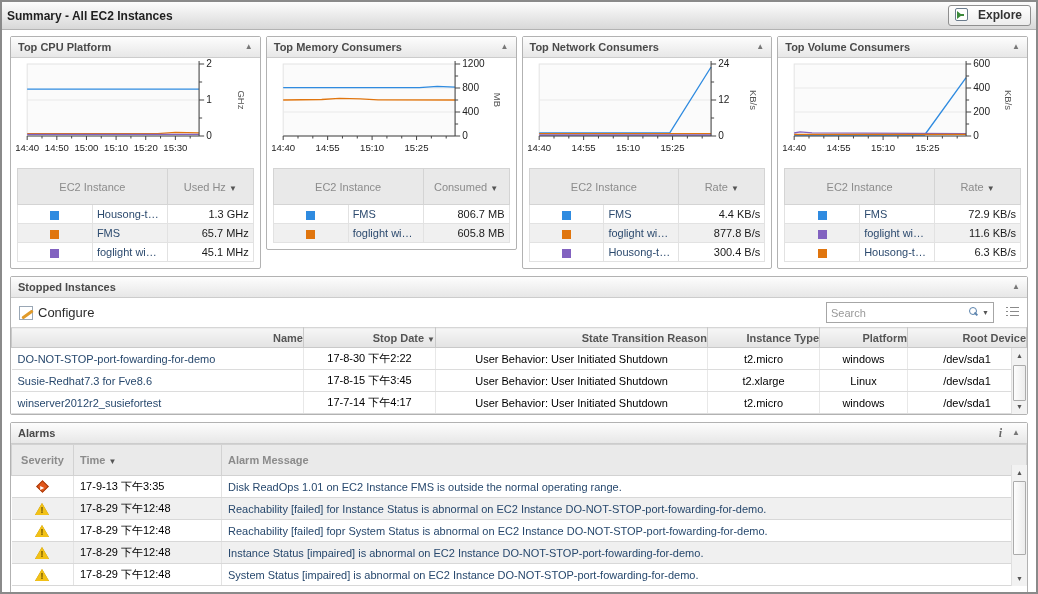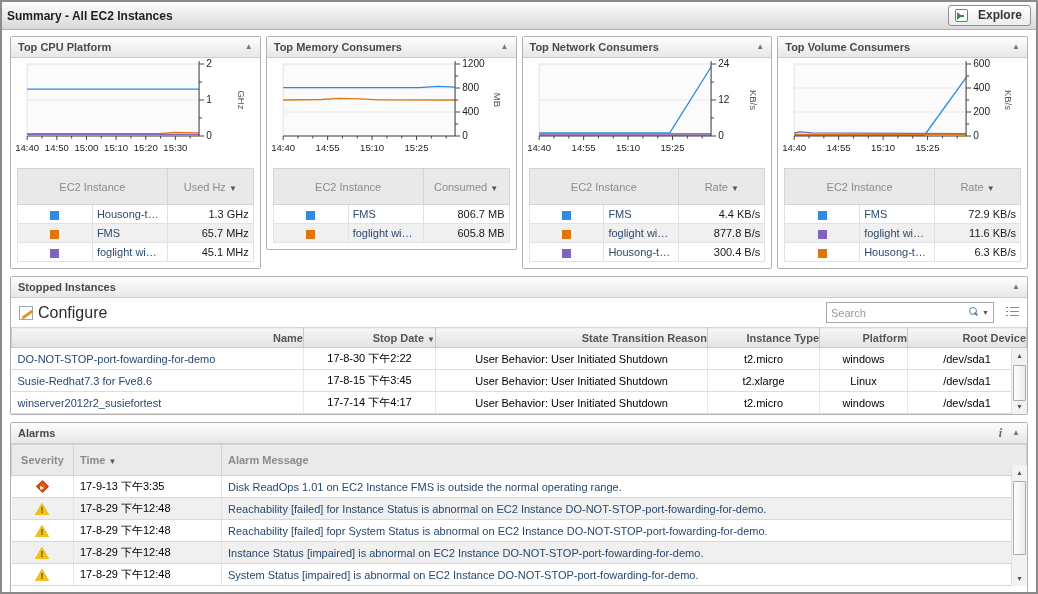--- a/index.html
+++ b/index.html
@@ -5,21 +5,21 @@
   * { box-sizing: border-box; margin: 0; padding: 0; }
   html,body { width: 1038px; height: 594px; }
   body { font-family: "Liberation Sans", sans-serif; font-size: 11px; background: #fff; }
   .app { position: absolute; inset: 0; border: 2px solid #8a8a8a; background: #fff;
          display: flex; flex-direction: column; overflow: hidden; }
 
   
   .titlebar { height: 28px; flex: 0 0 28px; background: linear-gradient(#fdfdfd,#d8d8d8);
               border-bottom: 1px solid #b3b3b3; display: flex; align-items: center; padding: 0 5px; }
   .page-title { font-size: 12px; font-weight: bold; color: #1f1f1f; flex: 1; }
-  .explore-btn { display: flex; align-items: center; gap: 10px; background: linear-gradient(#ffffff,#ececec);
+  .explore-btn { display: flex; gap: 10px; background: linear-gradient(#ffffff,#ececec);
                  border: 1px solid #8f8f8f; border-radius: 3px; padding: 2px 8px 3px 6px;
                  font-size: 12px; font-weight: bold; color: #333; cursor: pointer; }
   .explore-ico { width: 13px; height: 13px; border: 1px solid #6a7b8c; border-radius: 2px;
                  position: relative; background: #fff; }
   .explore-ico::after { content: ""; position: absolute; left: 2px; top: 5px; width: 6px; height: 2px; background: #3c8a3c; }
   .explore-ico::before { content: ""; position: absolute; right: 1px; top: 2px; border: 4px solid transparent;
                  border-left: 5px solid #3c8a3c; }
 
   .content { flex: 1; padding: 6px 8px 0 8px; display: flex; flex-direction: column; gap: 7px; }
 
@@ -46,21 +46,21 @@
                    white-space: nowrap; text-overflow: ellipsis; }
   .mini-table tbody tr:nth-child(even) { background: #f0f0f0; }
   .c-sw { width: 18px; text-align: center; }
   .c-val { width: 86px; text-align: right; color: #1a1a1a; }
   .c-nm { color: #2c4a6e; }
   .swatch { display: inline-block; width: 9px; height: 9px; vertical-align: middle; }
   .sort-arrow { font-size: 8px; color: #555; margin-left: 3px; }
 
   
   .toolbar { height: 29px; display: flex; align-items: center; padding: 0 8px; gap: 6px; }
-  .configure-btn { display: flex; align-items: center; gap: 5px; color: #2b2b2b; font-size: 16px; cursor: pointer; }
+  .configure-btn { display: flex; align-items: center; gap: 5px; color: #2b2b2b; font-size: 13px; cursor: pointer; }
   .pencil-ico { width: 14px; height: 14px; background: #fff; border: 1px solid #9aa7b5; position: relative; }
   .pencil-ico::after { content: ""; position: absolute; left: 1px; top: 6px; width: 13px; height: 3px;
                        background: #e09a2a; transform: rotate(-35deg); border-radius: 1px; }
   .search-wrap { margin-left: auto; width: 168px; height: 21px; border: 1px solid #a6a6a6; background: #fff;
                  display: flex; align-items: center; padding: 0 4px; gap: 3px; }
   .search-wrap input { flex: 1; min-width: 0; border: none; outline: none; font-size: 11px;
                        font-family: "Liberation Sans", sans-serif; color: #333; }
   .search-wrap input::placeholder { color: #999; }
   .mag-ico { width: 11px; height: 11px; position: relative; flex: 0 0 11px; cursor: pointer; }
   .mag-ico::before { content: ""; position: absolute; left: 1px; top: 0; width: 6px; height: 6px;

